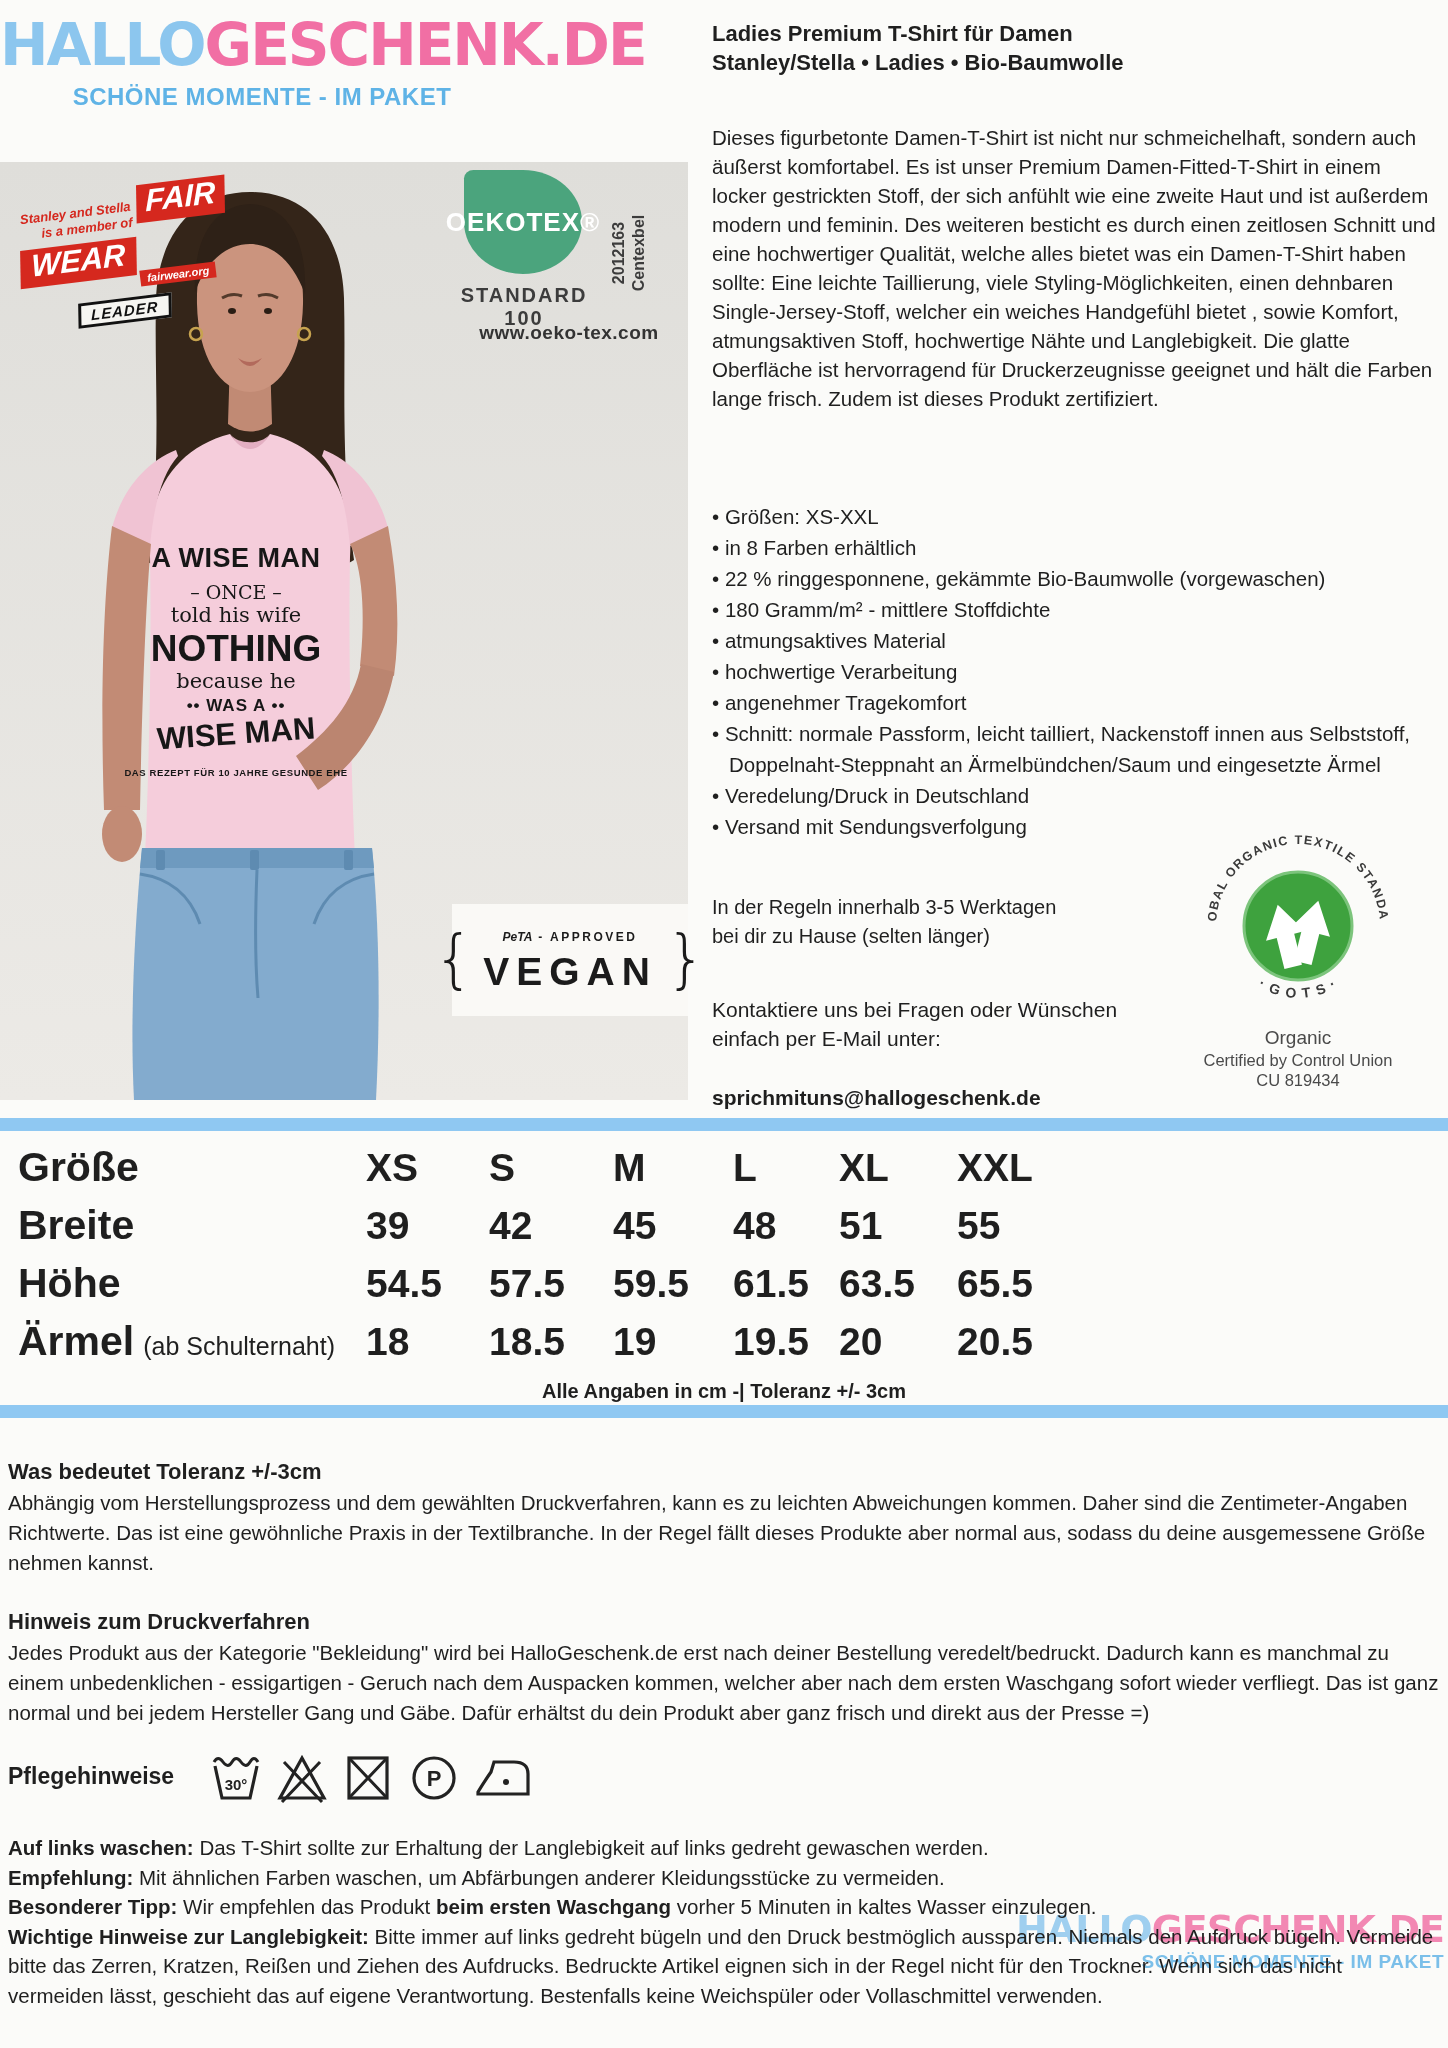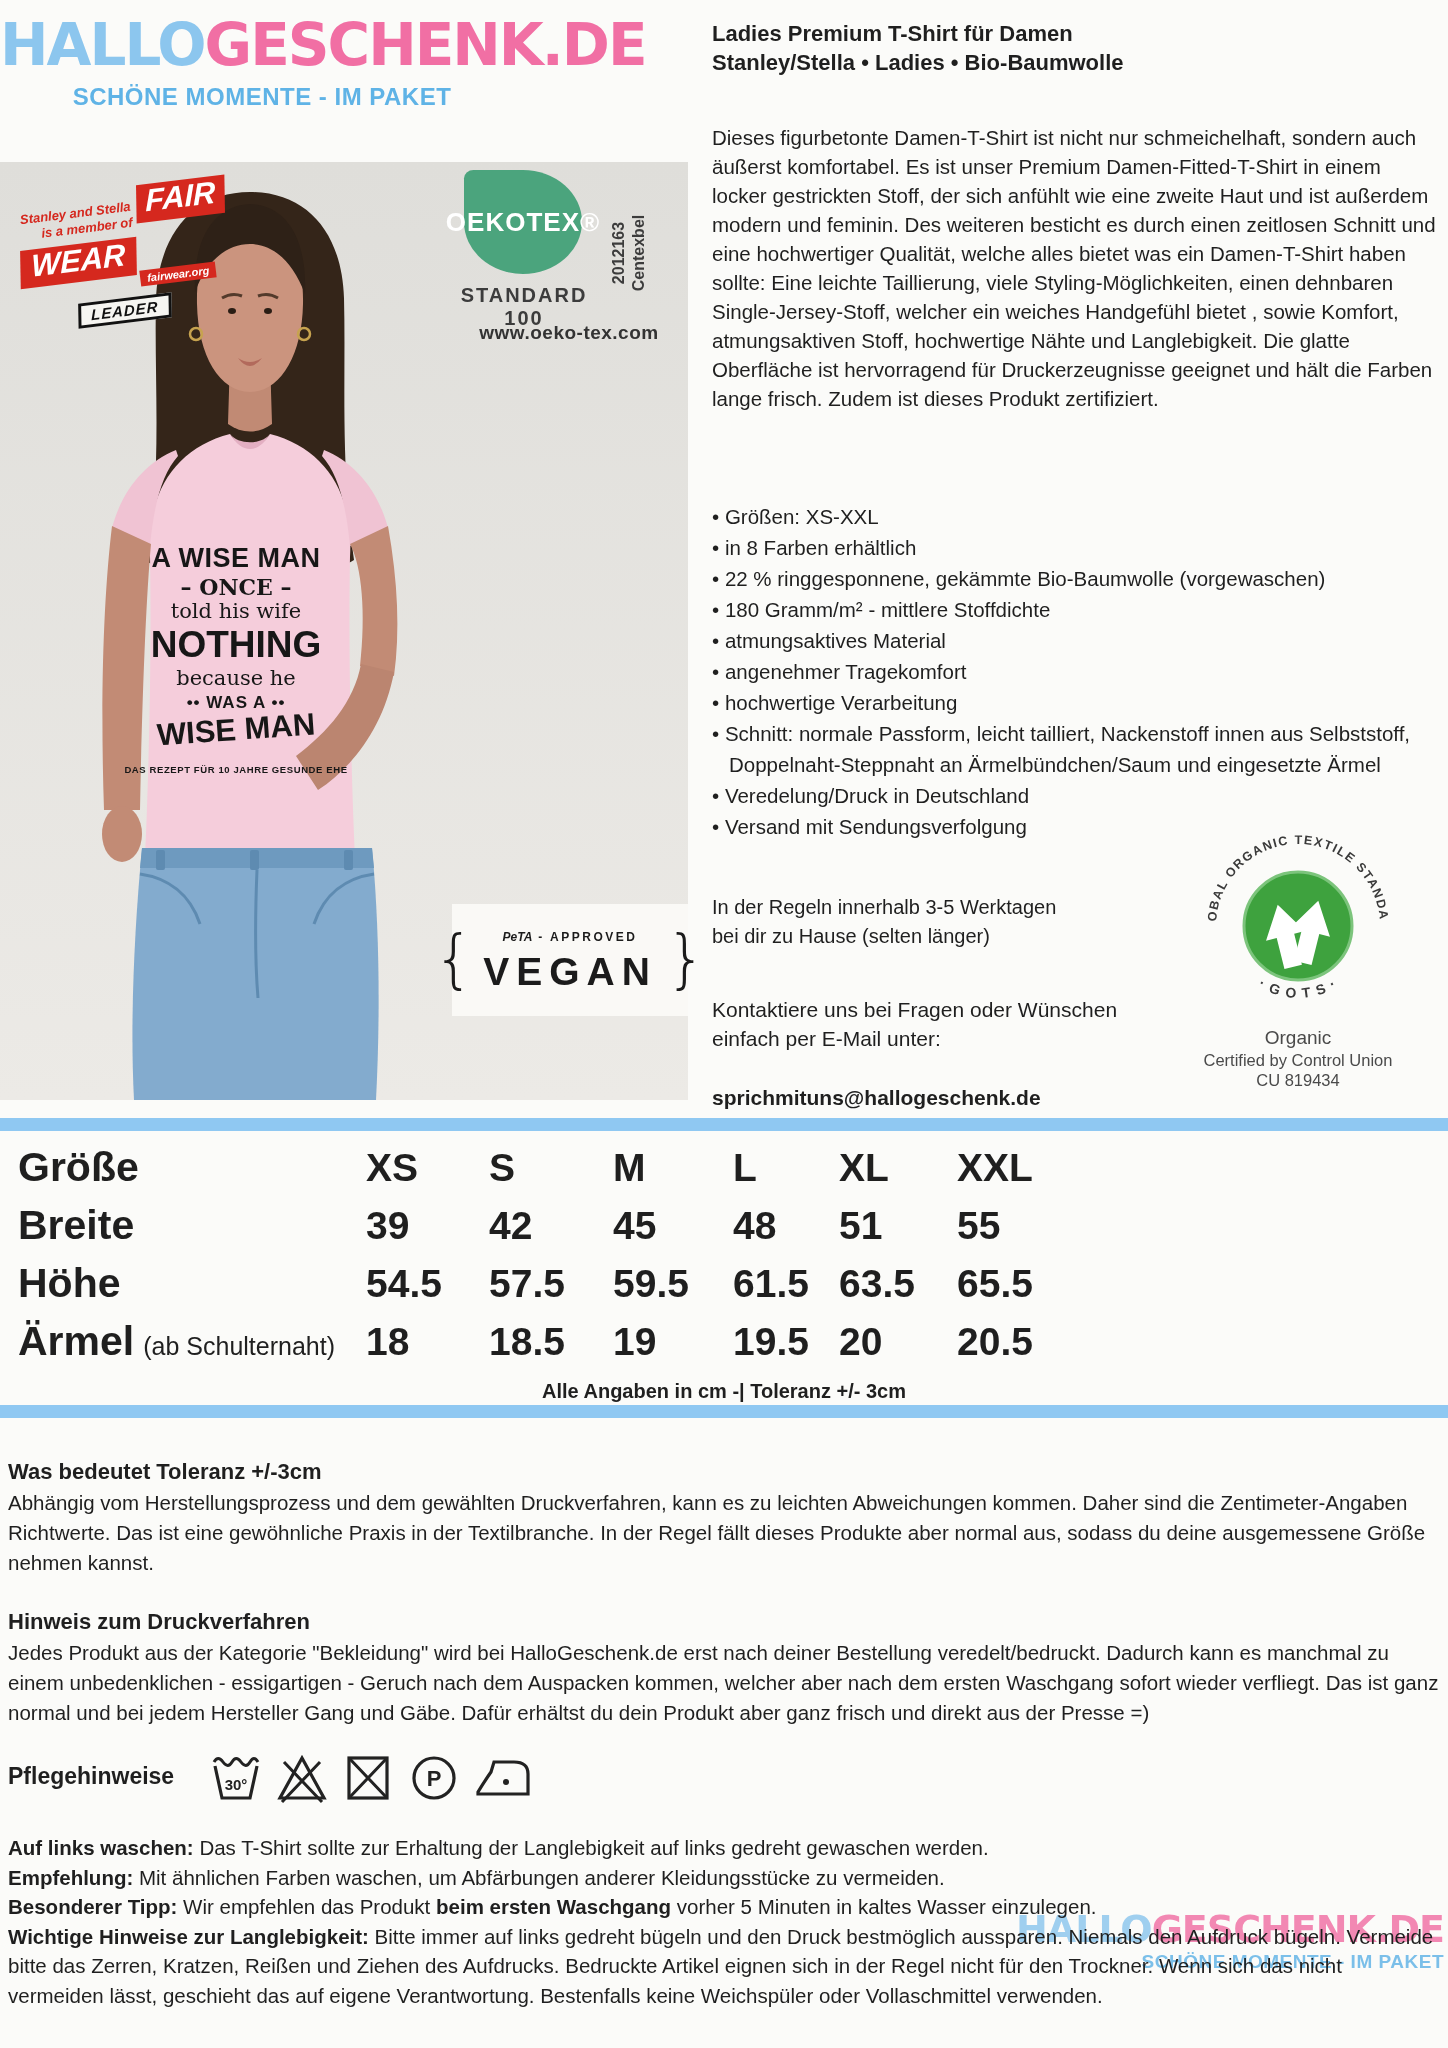--- a/index.html
+++ b/index.html
@@ -40,21 +40,21 @@
                  font-weight:800;letter-spacing:2px;color:#3C3C3C;line-height:1.15;}
   .oeko-cert{position:absolute;left:124px;top:28px;width:110px;height:110px;display:flex;flex-direction:column;
              align-items:center;justify-content:center;transform:rotate(-90deg);font-size:16px;
              font-weight:700;color:#3C3C3C;line-height:1.25;text-align:center;}
   .oeko-url{position:absolute;left:0;top:152px;width:238px;text-align:center;font-size:19px;
             font-weight:700;color:#333;letter-spacing:.5px;}
 
   
   .print{position:absolute;left:118px;top:382px;width:236px;text-align:center;color:#171717;line-height:1.1;}
   .pr1{font-size:27px;font-weight:800;letter-spacing:.5px;}
-  .pr2{font-family:"DejaVu Serif",serif;font-size:22px;font-weight:700;margin-top:1px;}
+  .pr2{font-family:"DejaVu Serif",serif;font-size:19px;font-weight:400;margin-top:8px;}
   .pr3{font-family:"DejaVu Serif",serif;font-size:21px;margin-top:1px;}
   .pr4{font-size:37px;font-weight:800;margin-top:2px;}
   .pr5{font-family:"DejaVu Serif",serif;font-size:21px;margin-top:1px;}
   .pr6{font-size:17px;font-weight:800;margin-top:4px;letter-spacing:1px;}
   .pr7{font-size:31px;font-weight:800;transform:rotate(-4deg);margin-top:1px;}
   .pr-footer{margin-top:17px;font-size:9.5px;font-weight:700;letter-spacing:.6px;}
 
   
   .vegan{position:absolute;left:452px;top:742px;width:236px;height:112px;background:#FAF9F6;
          display:flex;align-items:center;justify-content:center;gap:9px;color:#1b1b1b;}
@@ -216,22 +216,22 @@
       <div>Ladies Premium T-Shirt für Damen</div>
       <div>Stanley/Stella • Ladies • Bio-Baumwolle</div>
     </div>
     <p class="d-para">Dieses figurbetonte Damen-T-Shirt ist nicht nur schmeichelhaft, sondern auch äußerst komfortabel. Es ist unser Premium Damen-Fitted-T-Shirt in einem locker gestrickten Stoff, der sich anfühlt wie eine zweite Haut und ist außerdem modern und feminin. Des weiteren besticht es durch einen zeitlosen Schnitt und eine hochwertiger Qualität, welche alles bietet was ein Damen-T-Shirt haben sollte: Eine leichte Taillierung, viele Styling-Möglichkeiten, einen dehnbaren Single-Jersey-Stoff, welcher ein weiches Handgefühl bietet , sowie Komfort, atmungsaktiven Stoff, hochwertige Nähte und Langlebigkeit. Die glatte Oberfläche ist hervorragend für Druckerzeugnisse geeignet und hält die Farben lange frisch. Zudem ist dieses Produkt zertifiziert.</p>
     <ul class="d-bullets">
       <li>Größen: XS-XXL</li>
       <li>in 8 Farben erhältlich</li>
       <li>22 % ringgesponnene, gekämmte Bio-Baumwolle (vorgewaschen)</li>
       <li>180 Gramm/m² - mittlere Stoffdichte</li>
       <li>atmungsaktives Material</li>
+      <li>hochwertige Verarbeitung</li>
       <li>angenehmer Tragekomfort</li>
-      <li>hochwertige Verarbeitung</li>
       <li>Schnitt: normale Passform, leicht tailliert, Nackenstoff innen aus Selbststoff, Doppelnaht-Steppnaht an Ärmelbündchen/Saum und eingesetzte Ärmel</li>
       <li>Veredelung/Druck in Deutschland</li>
       <li>Versand mit Sendungsverfolgung</li>
     </ul>
     <div class="d-delivery">In der Regeln innerhalb 3-5 Werktagen
 bei dir zu Hause (selten länger)</div>
     <div class="d-contact">Kontaktiere uns bei Fragen oder Wünschen
 einfach per E-Mail unter:</div>
     <div class="d-email">sprichmituns@hallogeschenk.de</div>
   </aside>

